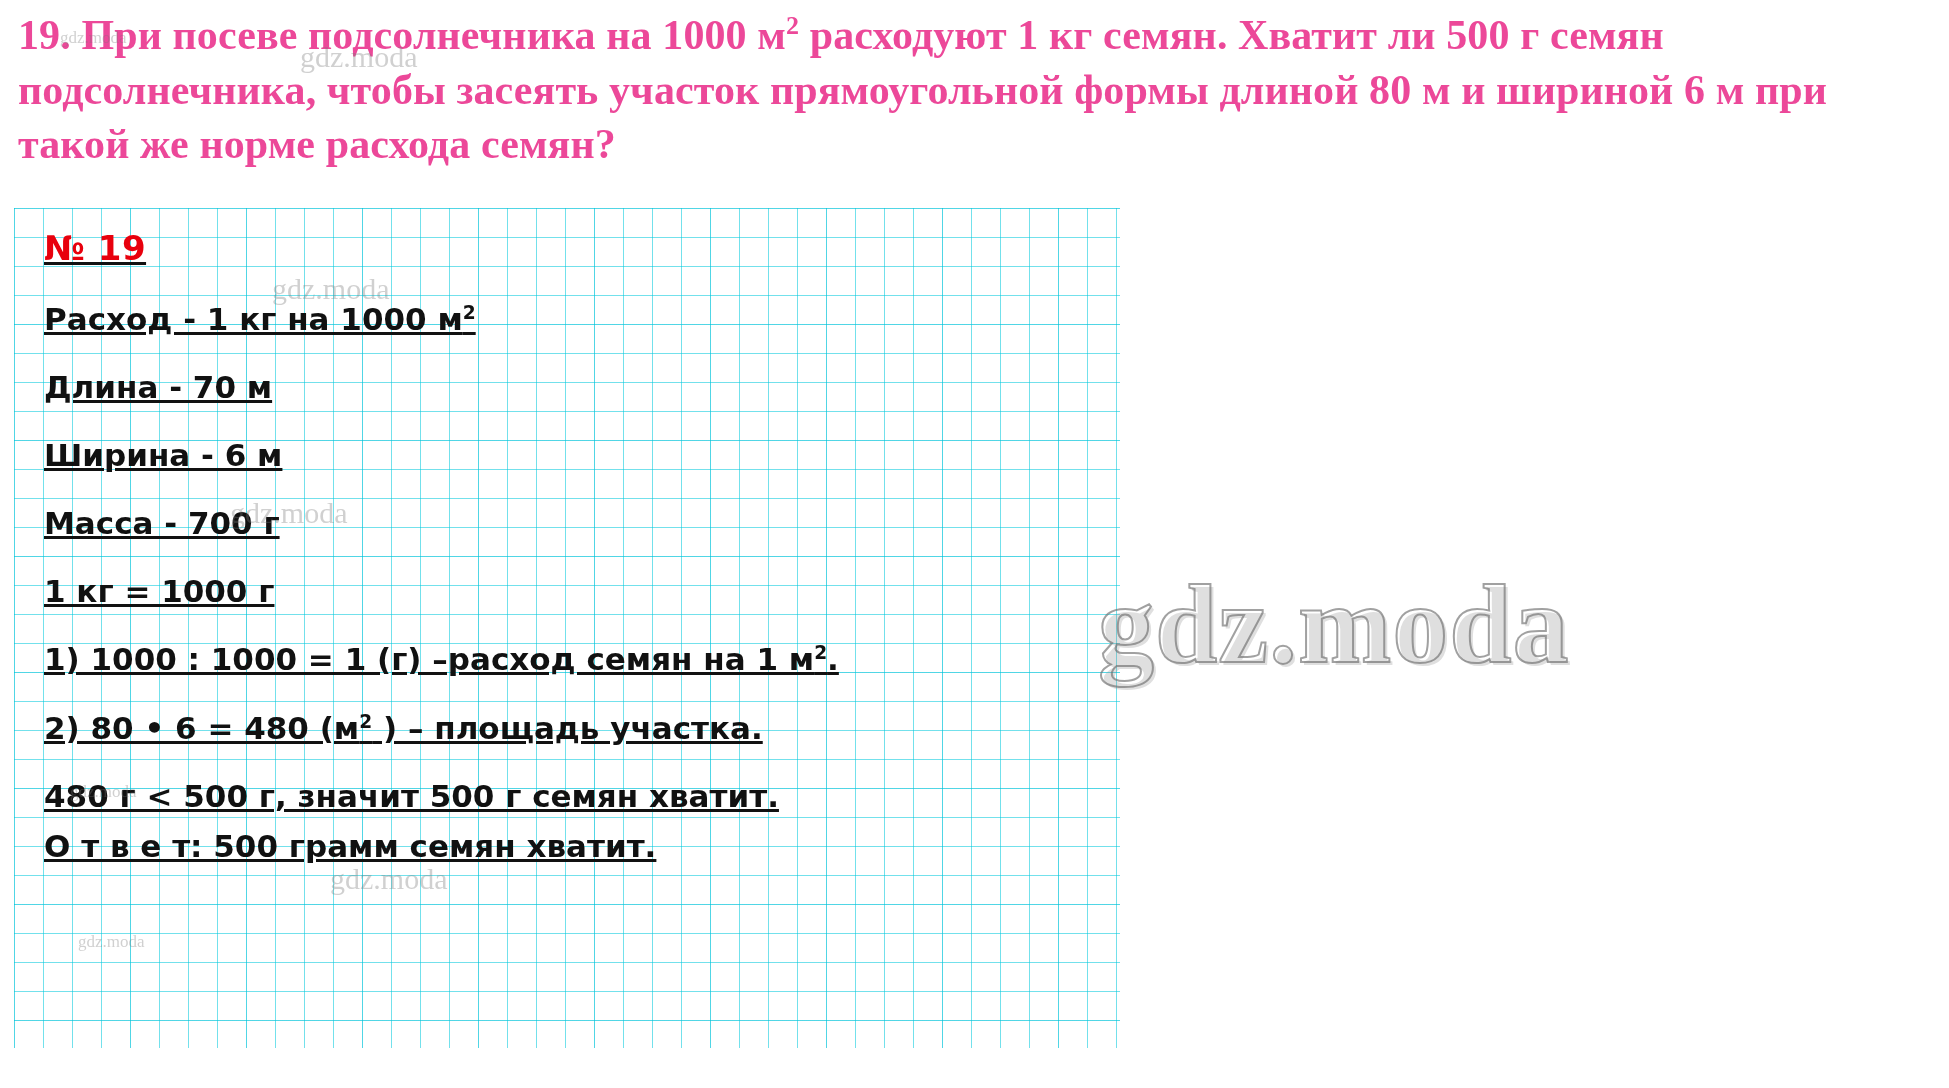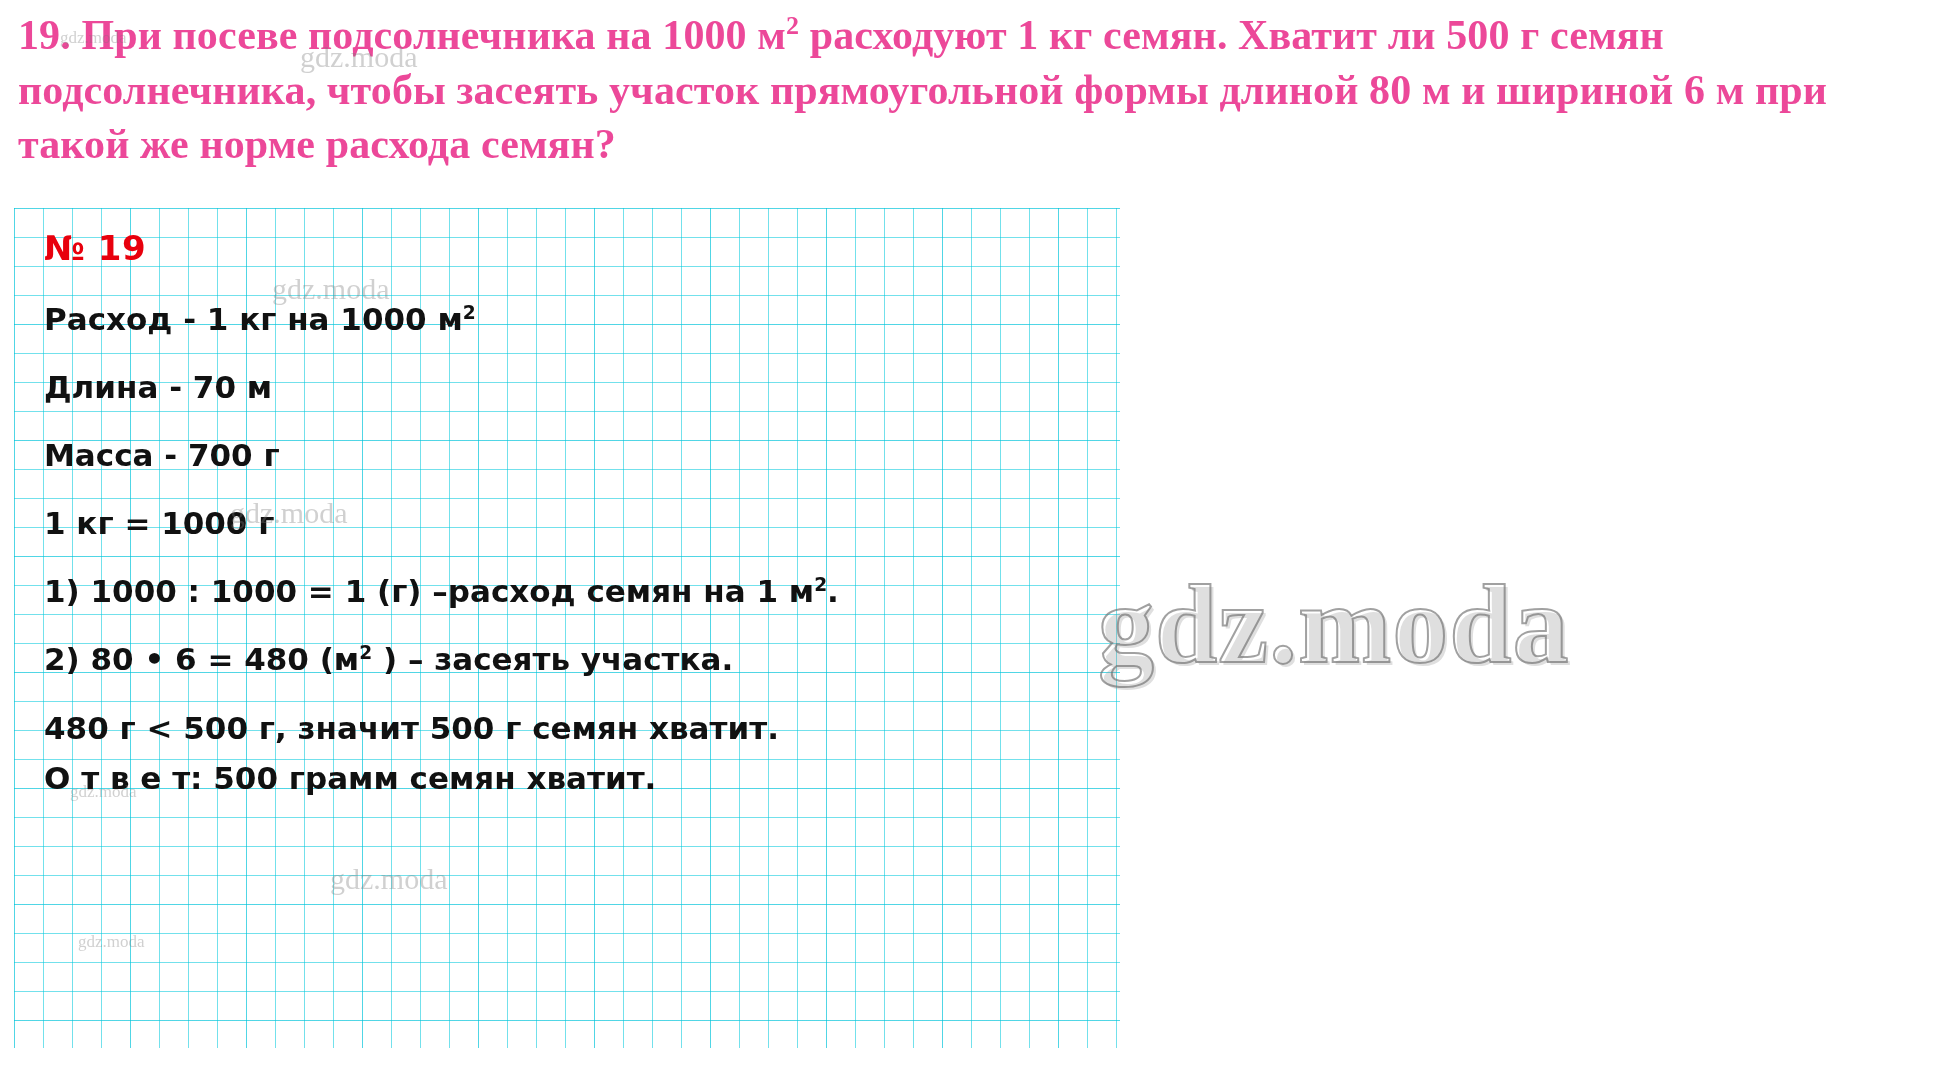--- a/index.html
+++ b/index.html
@@ -63,20 +63,21 @@
   }
 
   .solution {
     position: relative;
     z-index: 2;
     padding: 20px 0 0 30px;
     font-family: "DejaVu Sans", sans-serif;
     font-weight: bold;
     font-size: 31px;
     color: #111111;
+    text-decoration: underline;
   }
   .sol-number {
     color: #e8000d;
     font-size: 34px;
     font-weight: bold;
     margin-bottom: 34px;
     letter-spacing: 0.5px;
   }
   .sol-line {
     margin-bottom: 34px;
@@ -125,35 +126,38 @@
     <div class="sol-number">№ 19</div>
 
     <div class="sol-line">
       <span>Расход - 1 кг на 1000 м</span><span class="sup">2</span><span></span>
     </div>
 
     <div class="sol-line">
       <span>Длина - 70 м</span><span class="sup"></span><span></span>
     </div>
 
+    <div class="sol-line">
+      <span>Ширина - 6 м</span><span class="sup"></span><span></span>
+    </div>
 
     <div class="sol-line">
       <span>Масса - 700 г</span><span class="sup"></span><span></span>
     </div>
 
     <div class="sol-line">
       <span>1 кг = 1000 г</span><span class="sup"></span><span></span>
     </div>
 
     <div class="sol-line">
       <span>1) 1000 : 1000 = 1 (г) –расход семян на 1 м</span><span class="sup">2</span><span>.</span>
     </div>
 
     <div class="sol-line">
-      <span>2) 80 • 6 = 480 (м</span><span class="sup">2</span><span> ) – засеять участка.</span>
+      <span>2) 80 • 6 = 480 (м</span><span class="sup">2</span><span> ) – площадь участка.</span>
     </div>
 
 
     <div class="sol-line tight">
       <span>480 г &lt; 500 г, значит 500 г семян хватит.</span><span class="sup"></span><span></span>
     </div>
 
     <div class="sol-line sol-answer">
       <span>О т в е т: 500 грамм семян хватит.</span><span class="sup"></span><span></span>
     </div>

